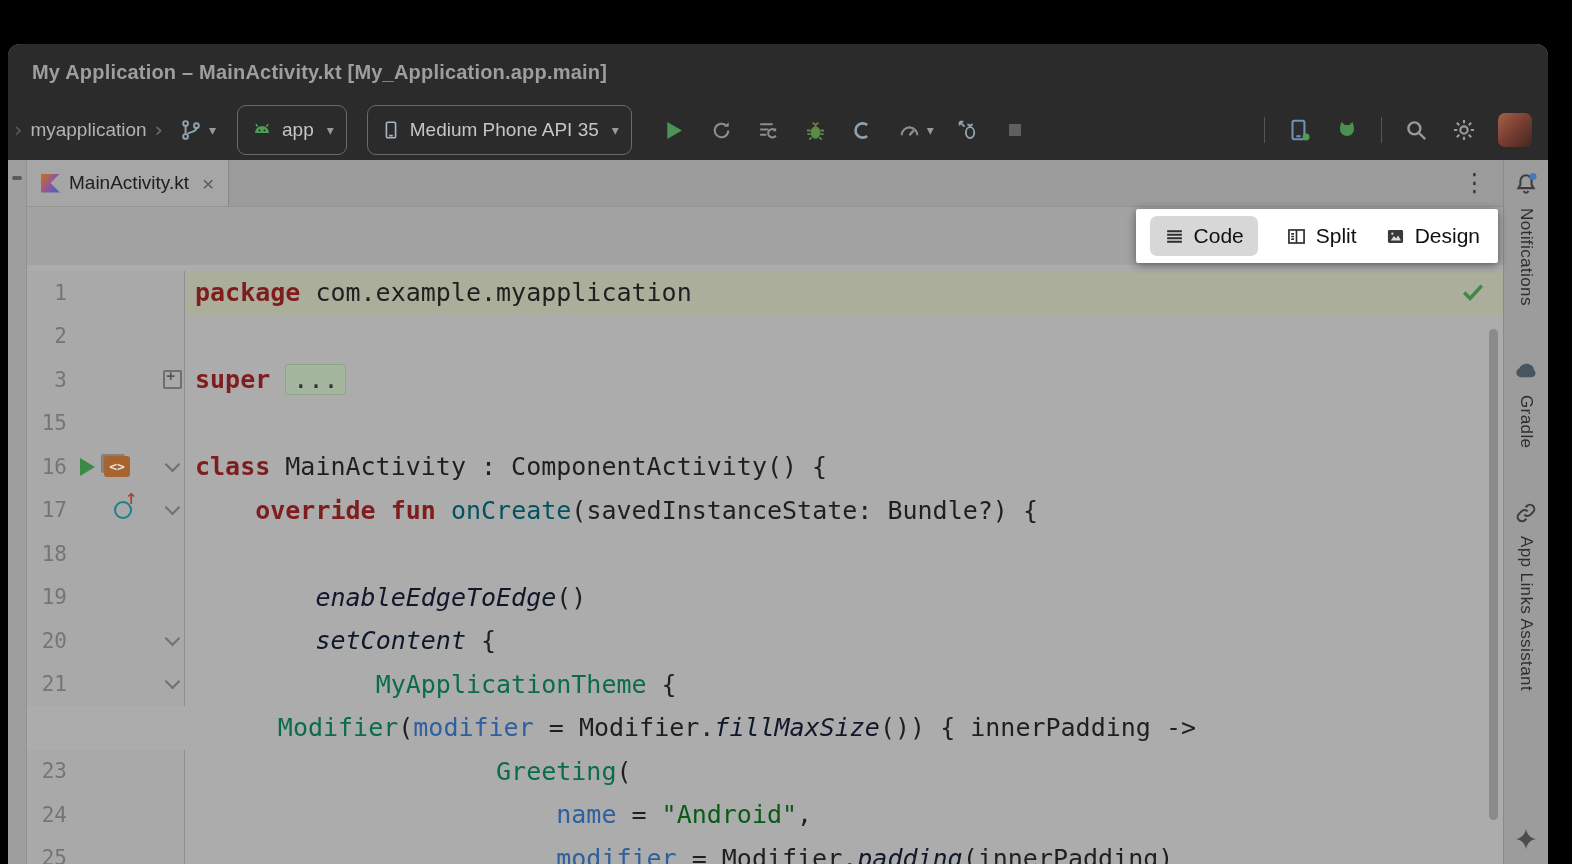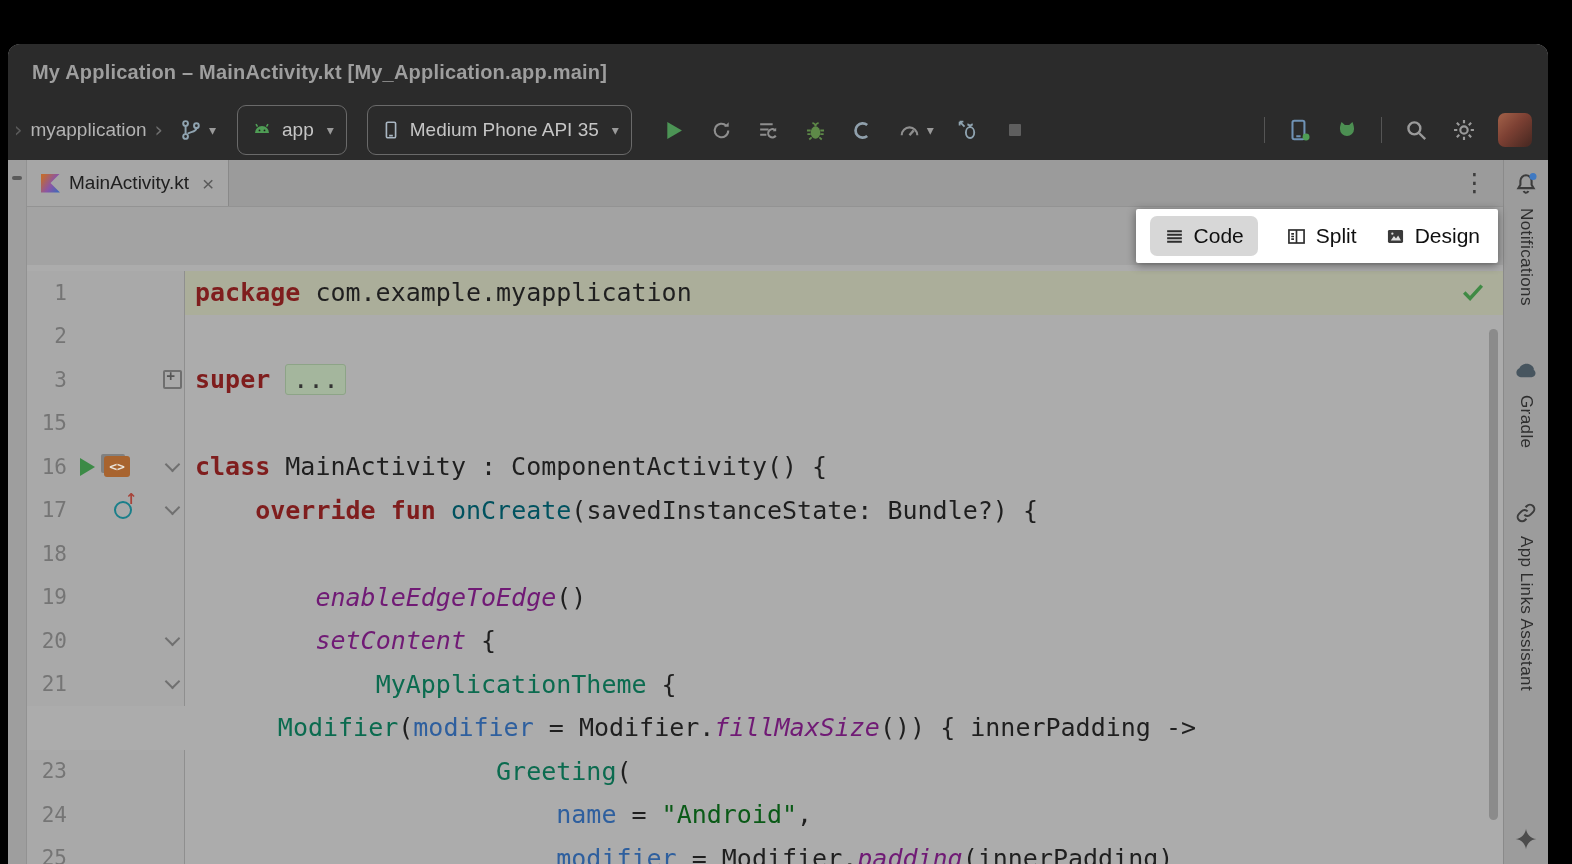--- a/index.html
+++ b/index.html
@@ -57,21 +57,21 @@
   .gut{width:157px;flex:none;display:flex;align-items:center;background:#a9a9a9;border-right:1px solid #8f8f8f}
   .lnum{width:40px;flex:none;text-align:right;color:#757575;font:21px "DejaVu Sans Mono",monospace}
   .ibox{flex:1;display:flex;align-items:center;gap:9px;padding-left:13px;min-width:0}
   .fbox{width:24px;flex:none;display:flex;align-items:center;justify-content:center}
   .codecell{flex:1;display:flex;align-items:center;padding-left:10px;min-width:0;
             font-family:"DejaVu Sans Mono",monospace;font-size:25px;white-space:pre;color:#1f1f1f}
   .code-row.hl .codecell{background:#abae9a}
 
   .tk-kw{color:#7f1d1d;font-weight:bold}
   .tk-fn{color:#00525f}
-  .tk-ext{color:#701a75;font-style:italic}
+  .tk-ext{color:#0f172a;font-style:italic}
   .tk-call{color:#0b6b4f}
   .tk-arg{color:#2e5f9e}
   .tk-str{color:#0a5a17}
   .tk-fold{background:#a4b69d;border:1px solid #8da487;border-radius:3px;padding:0 7px;color:#333}
 
   
   .g-run{width:0;height:0;border-left:15px solid #3c8a46;border-top:9px solid transparent;border-bottom:9px solid transparent}
   .g-component{width:26px;height:21px;background:#a8642f;border-radius:3px;text-align:center;position:relative;
                box-shadow:-4px -3px 0 -1px #818181}
   .g-component::after{content:"<>";color:#ece6dd;font:bold 13px/21px "DejaVu Sans Mono",monospace}

